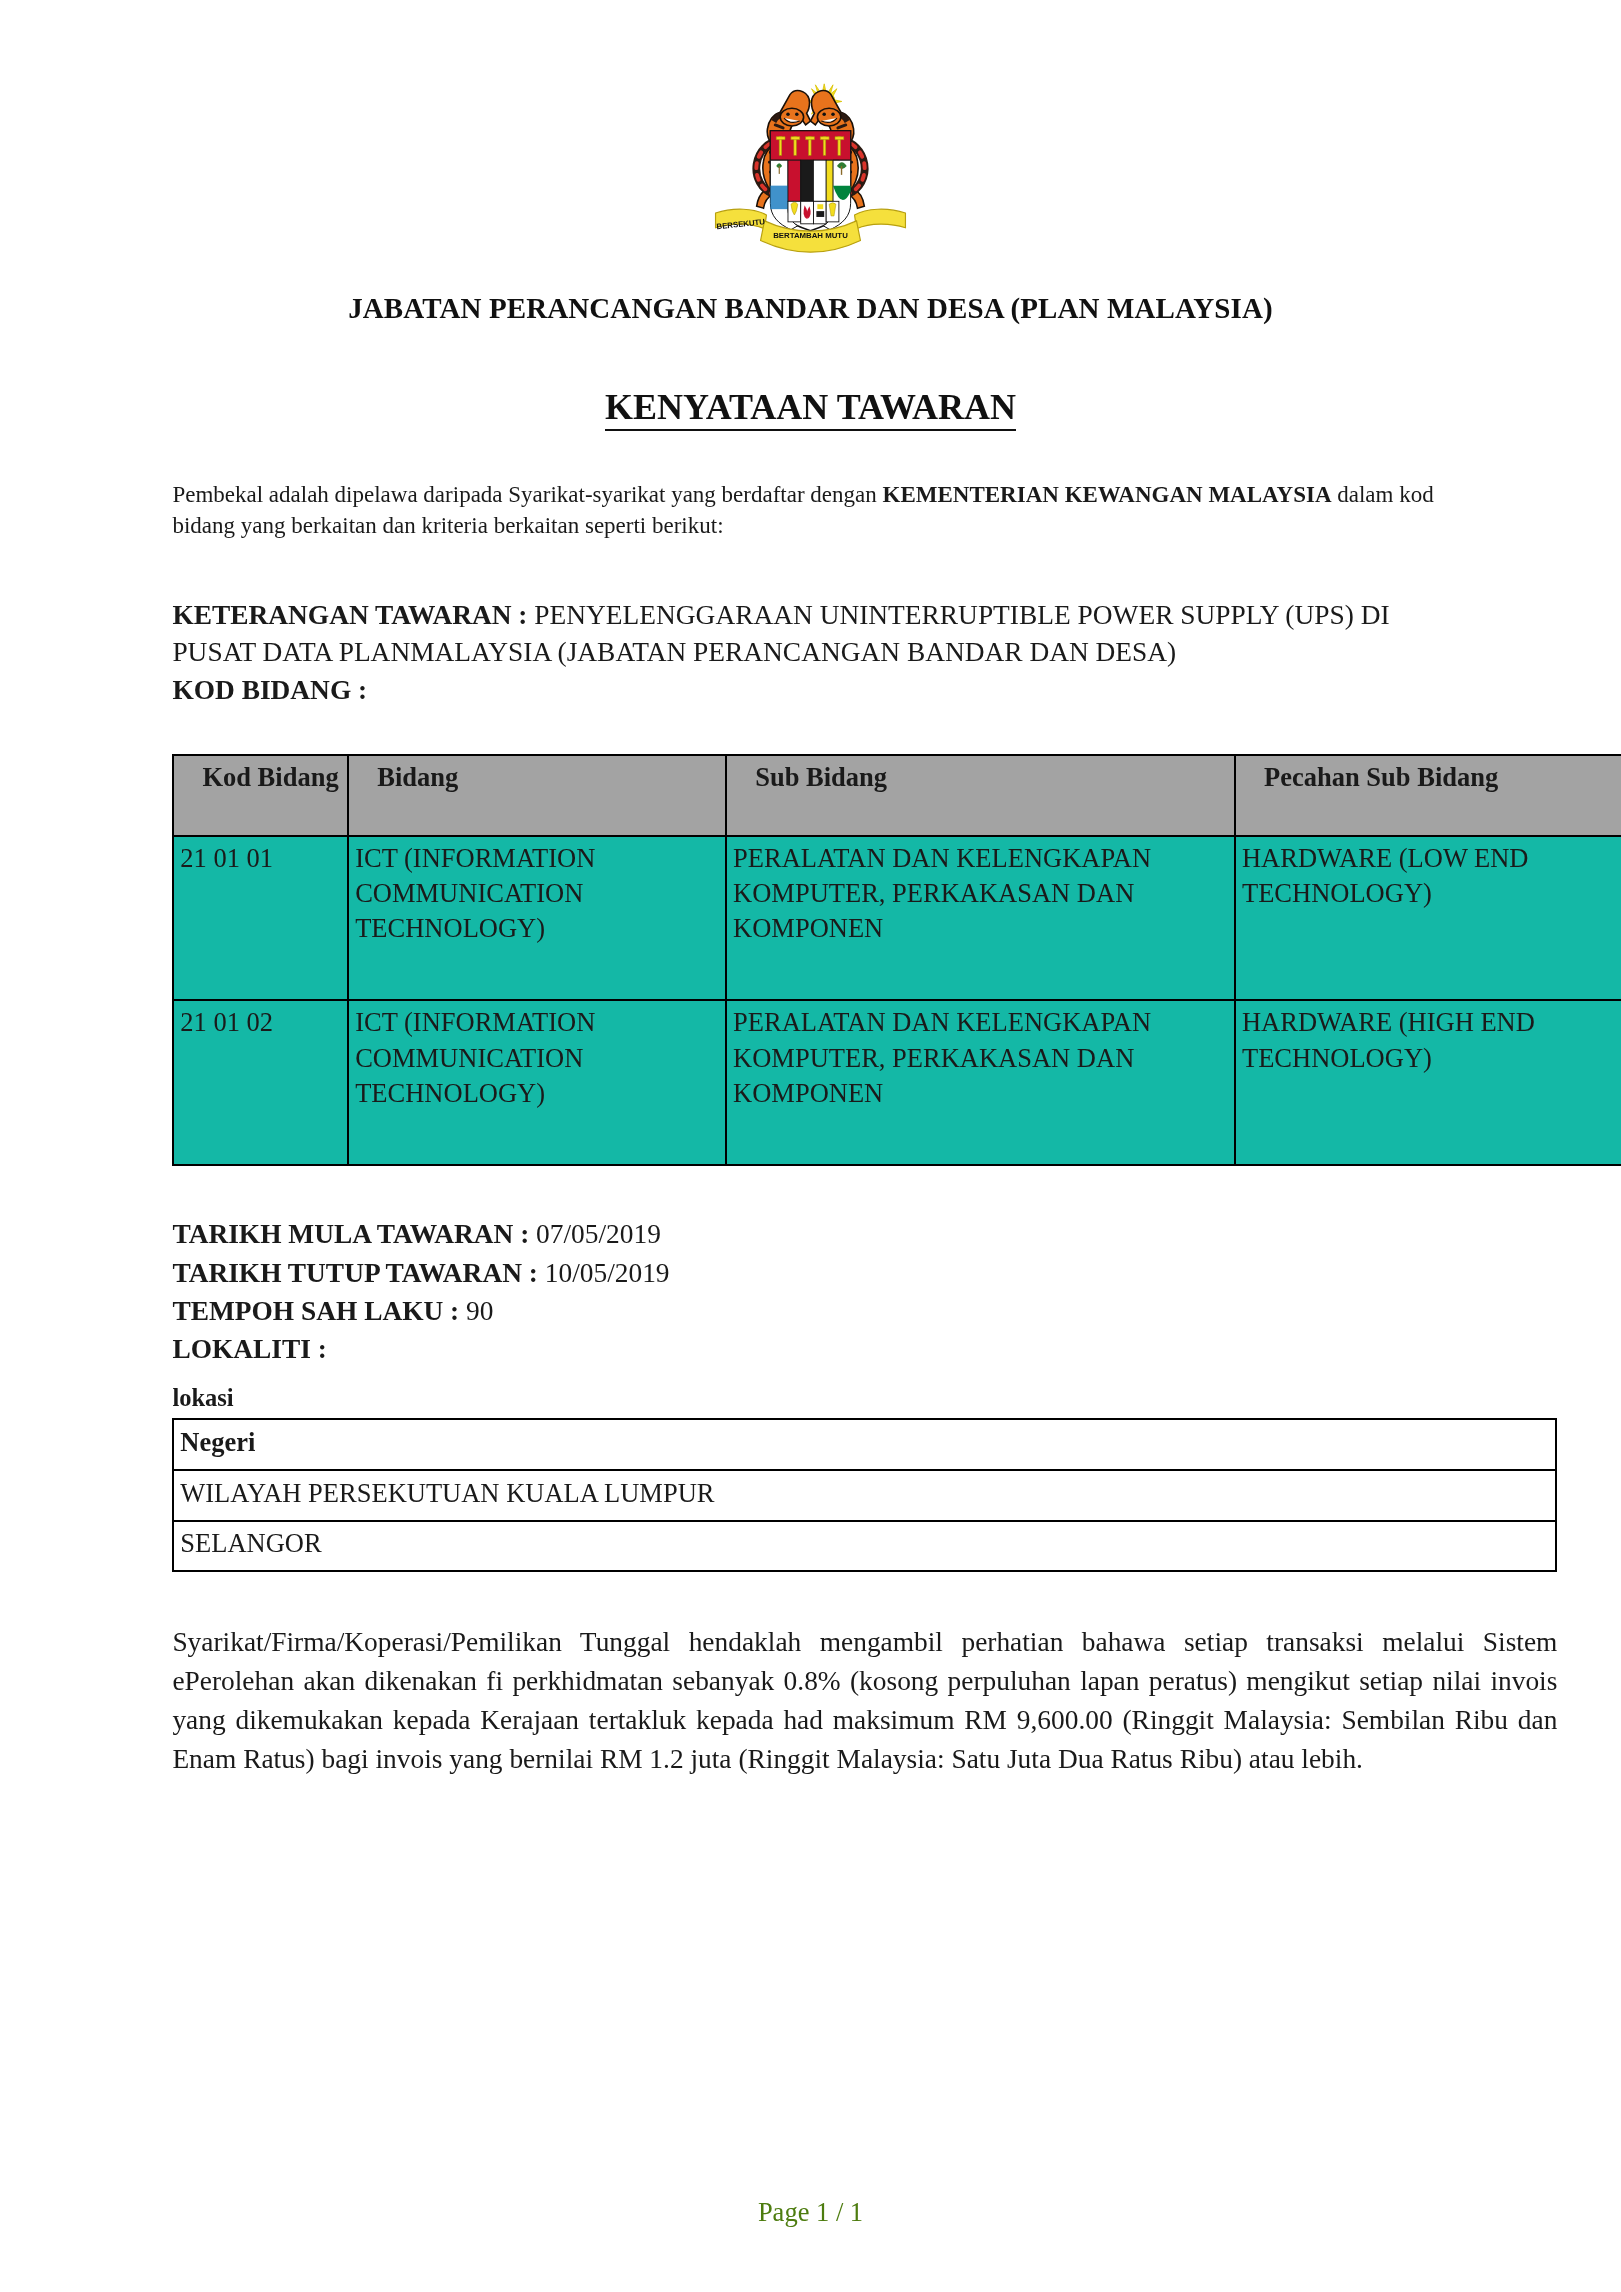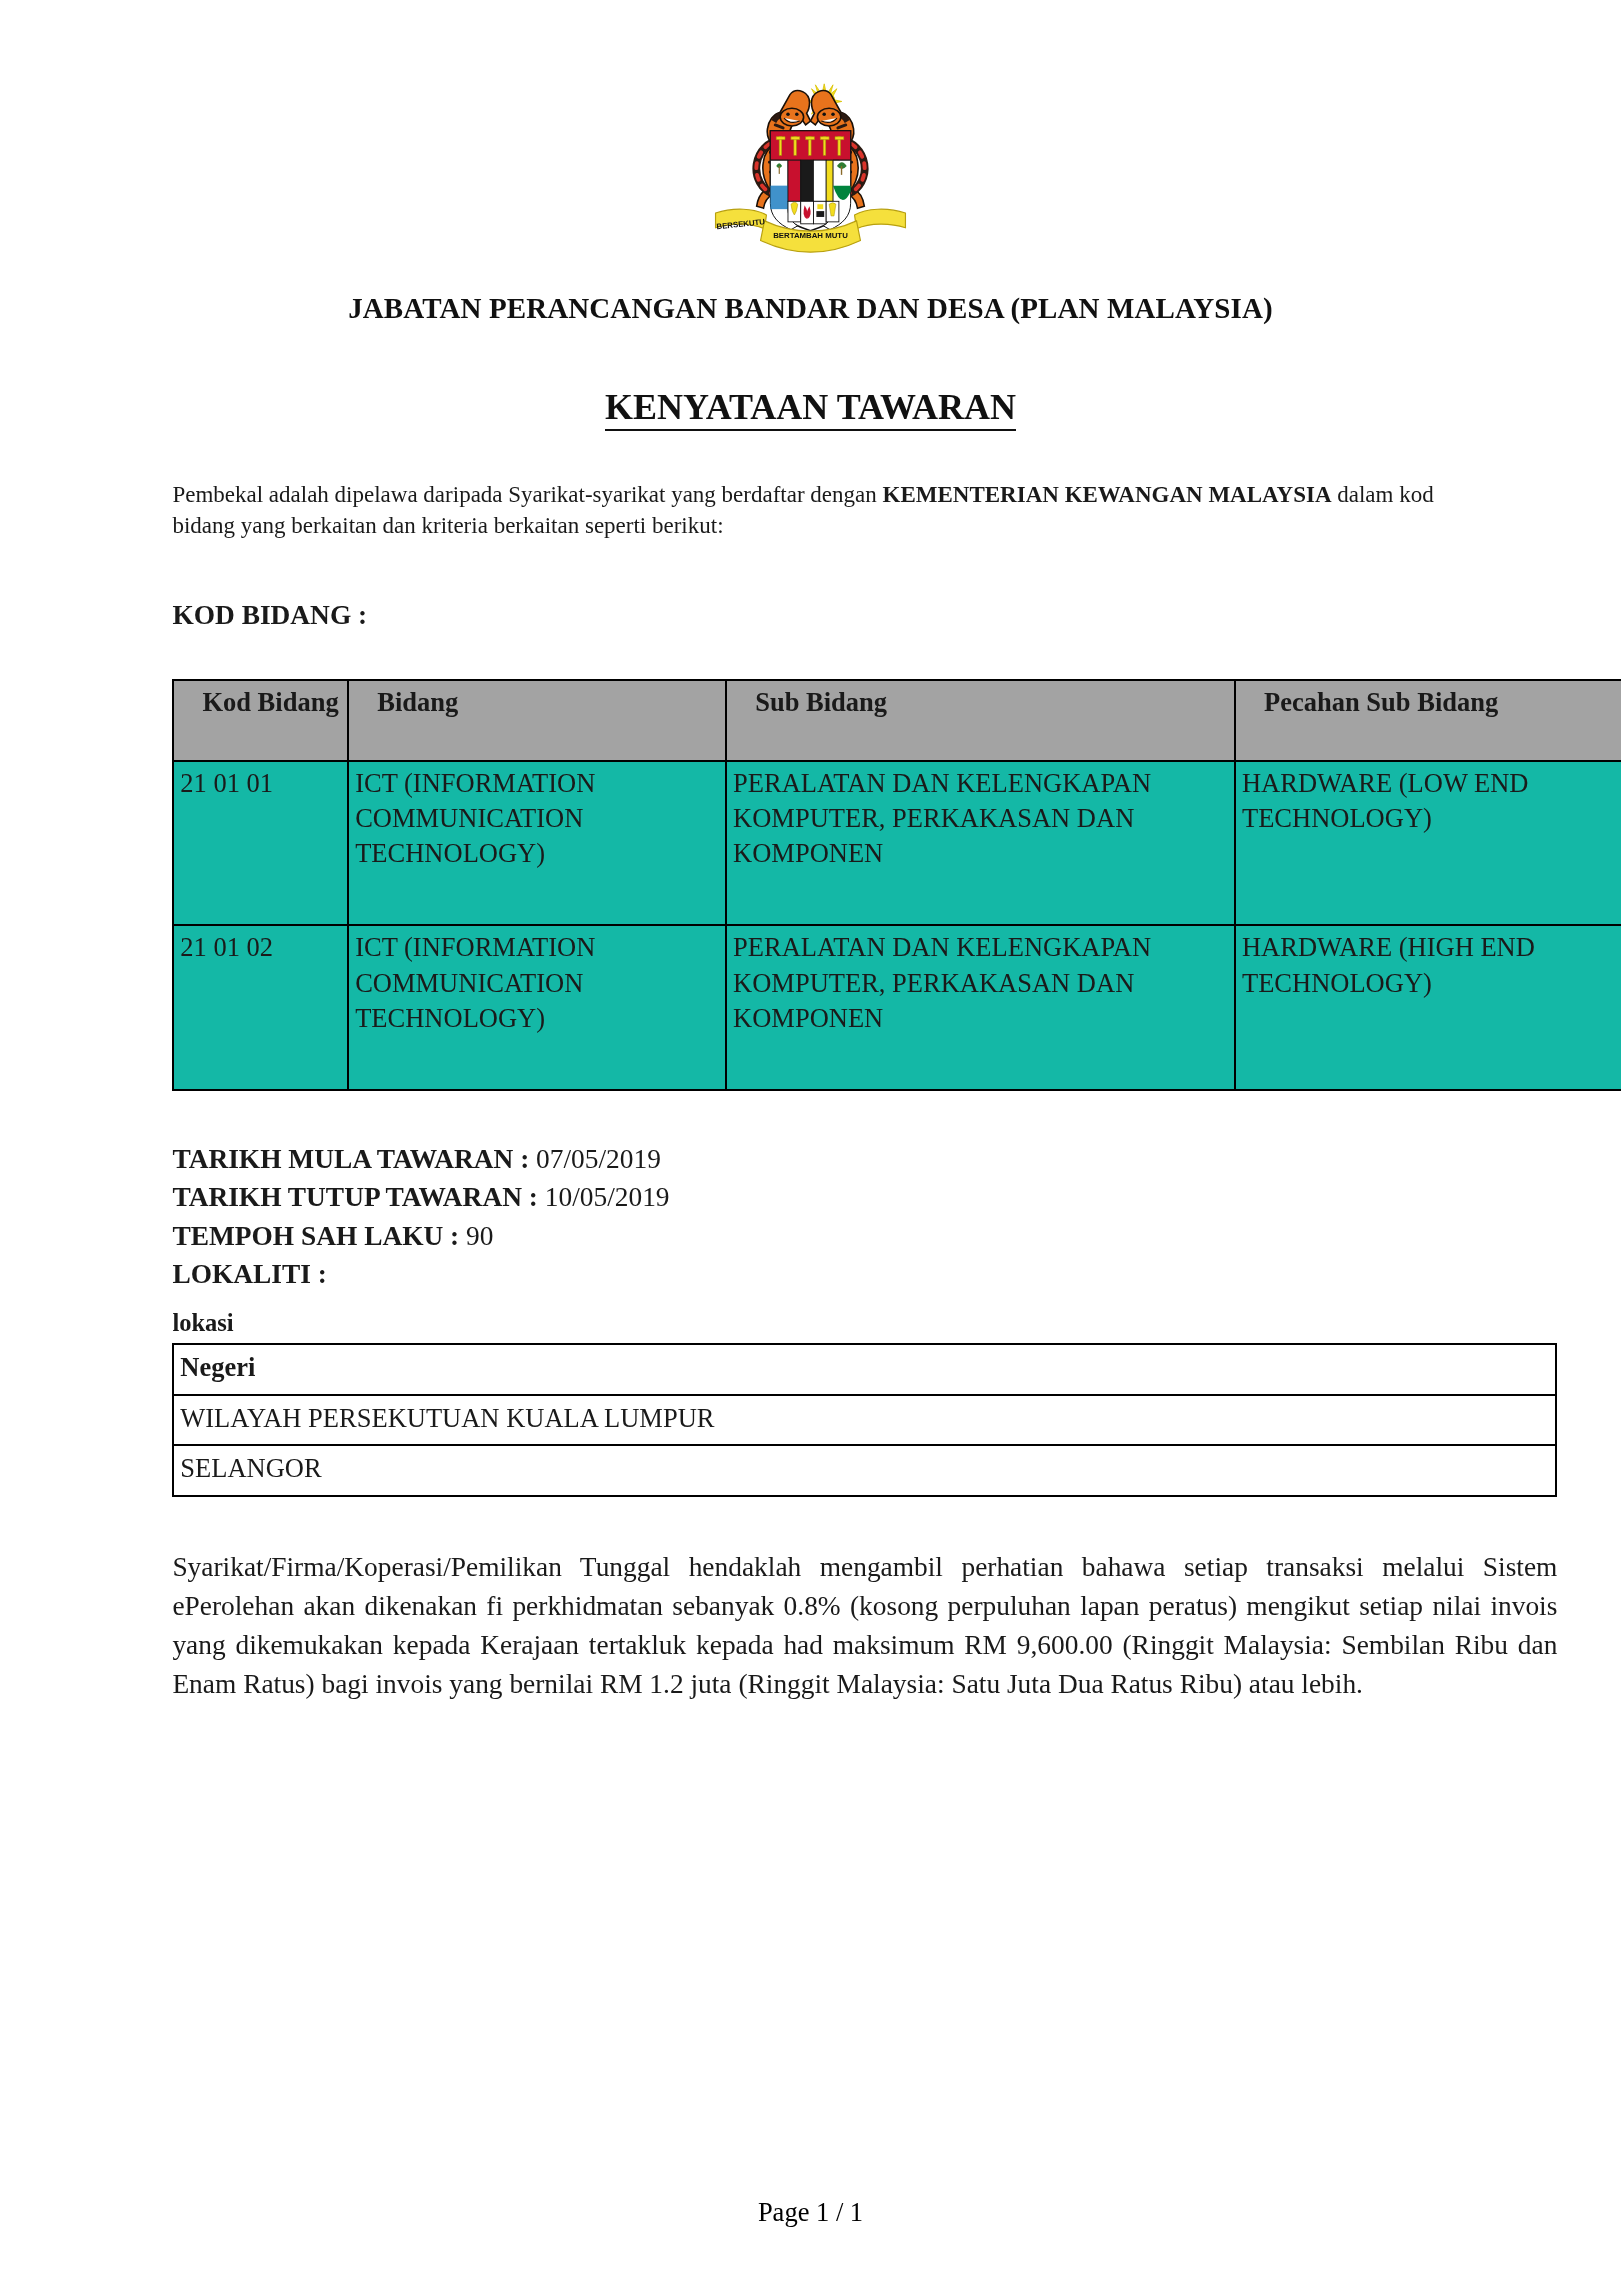--- a/index.html
+++ b/index.html
@@ -167,21 +167,21 @@
 
   
   .footer {
     position: absolute;
     left: 0;
     right: 0;
     top: 2197px;
     text-align: center;
     font-size: 26.5px;
     font-family: "Liberation Serif", "DejaVu Serif", serif;
-    color: #000000;
+    color: #4d7c0f;
   }
 </style>
 </head>
 <body>
 
 <div class="page">
 
   <div class="crest-wrap">
     <span class="crest">
       <svg viewBox="0 0 254 190" width="249" height="186" xmlns="http://www.w3.org/2000/svg">
@@ -319,20 +319,21 @@
   </div>
 
   <div class="dept-title">JABATAN PERANCANGAN BANDAR DAN DESA (PLAN MALAYSIA)</div>
   <div class="doc-title"><span>KENYATAAN TAWARAN</span></div>
 
   <div class="content">
 
     <p class="para-intro"><span>Pembekal adalah dipelawa daripada Syarikat-syarikat yang berdaftar dengan </span><span class="b">KEMENTERIAN KEWANGAN MALAYSIA</span><span> dalam kod bidang yang berkaitan dan kriteria berkaitan seperti berikut:</span></p>
 
     <div class="field-block">
+      <div class="field-line"><span class="field-label">KETERANGAN TAWARAN : </span><span>PENYELENGGARAAN UNINTERRUPTIBLE POWER SUPPLY (UPS) DI PUSAT DATA PLANMALAYSIA (JABATAN PERANCANGAN BANDAR DAN DESA)</span></div>
       <div class="field-line">
           <span class="kod-bidang-label">KOD BIDANG :</span>
         </div>
     </div>
 
     <table class="kod-table">
       <thead>
         <tr>
           <th class="col-kod">Kod Bidang</th>
           <th class="col-bid">Bidang</th>

